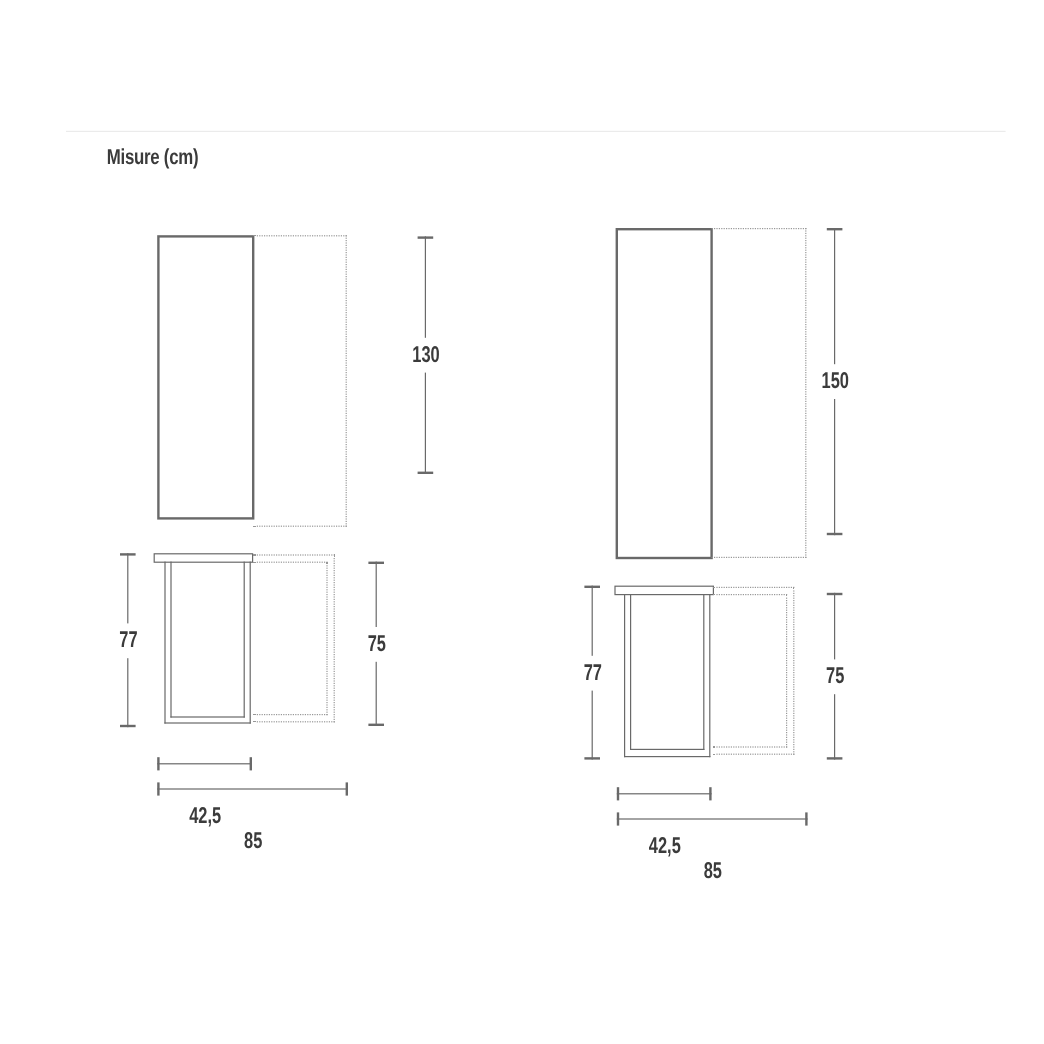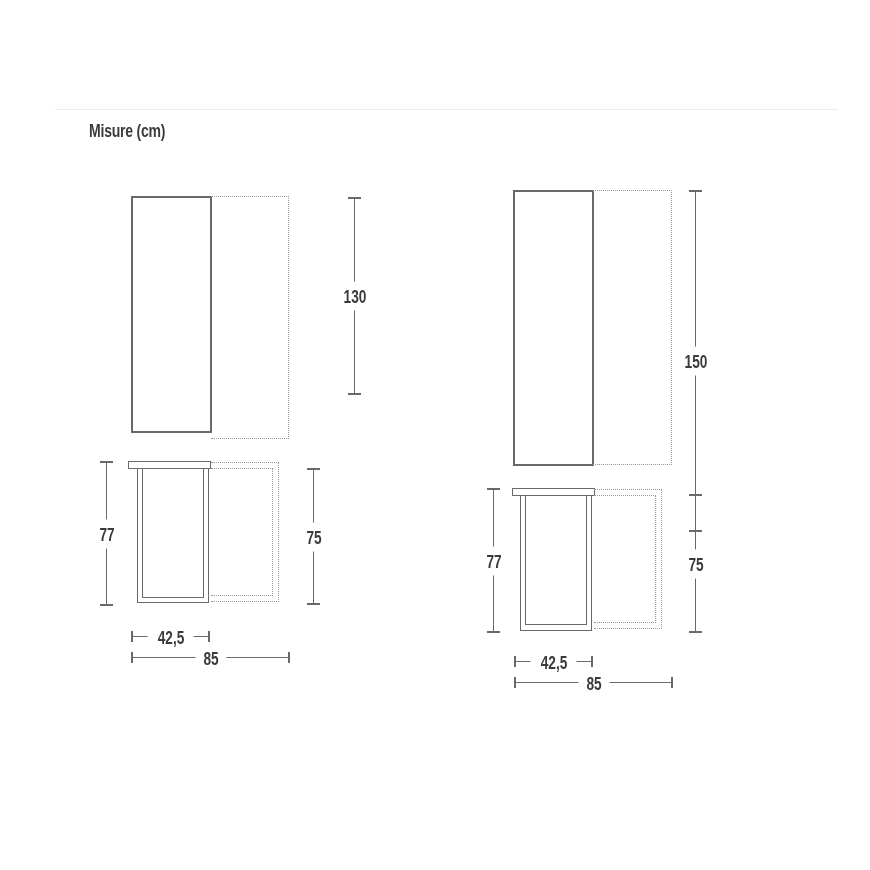--- a/index.html
+++ b/index.html
@@ -60,21 +60,21 @@
   
   .dlabel{
     position:absolute;left:50%;top:50%;
     transform:translate(-50%,-50%);
     background:var(--background);
     color:var(--text);
     font-size:19px;font-weight:600;line-height:1;
     white-space:nowrap;
   }
   .vdim .dlabel{padding:5px 0;}
-  .hdim .dlabel{padding:0 5px;}
+  .hdim .dlabel{padding:0 5px;margin-top:43px;}
   .dlabel span{display:inline-block;transform:scaleX(0.72);transform-origin:center;}
 </style>
 </head>
 <body>
 
 <div class="stage">
 
   <div class="abs divider" style="left:55px;top:109px;width:783px;"></div>
 
   <div class="abs title" style="left:89px;top:121px;">Misure (cm)</div>
@@ -126,21 +126,21 @@
       <div class="cap right"></div>
       <div class="dlabel"><span>85</span></div>
     </div>
   </div>
 
   <div>
 
     <div class="abs cab" style="left:513px;top:190px;width:81px;height:276px;"></div>
     <div class="abs dot-trb" style="left:593px;top:190px;width:79px;height:275px;"></div>
 
-    <div class="abs vdim" style="left:689px;top:190px;height:342px;">
+    <div class="abs vdim" style="left:689px;top:190px;height:256px;">
       <div class="vline"></div>
       <div class="cap top"></div>
       <div class="cap bot"></div>
       <div class="dlabel"><span>150</span></div>
     </div>
 
     <div class="abs desk-top" style="left:512px;top:488px;width:83px;height:8px;"></div>
     <div class="abs frame" style="left:520px;top:495px;width:72px;height:136px;"></div>
     <div class="abs frame inner" style="left:525px;top:495px;width:62px;height:130px;"></div>
 

